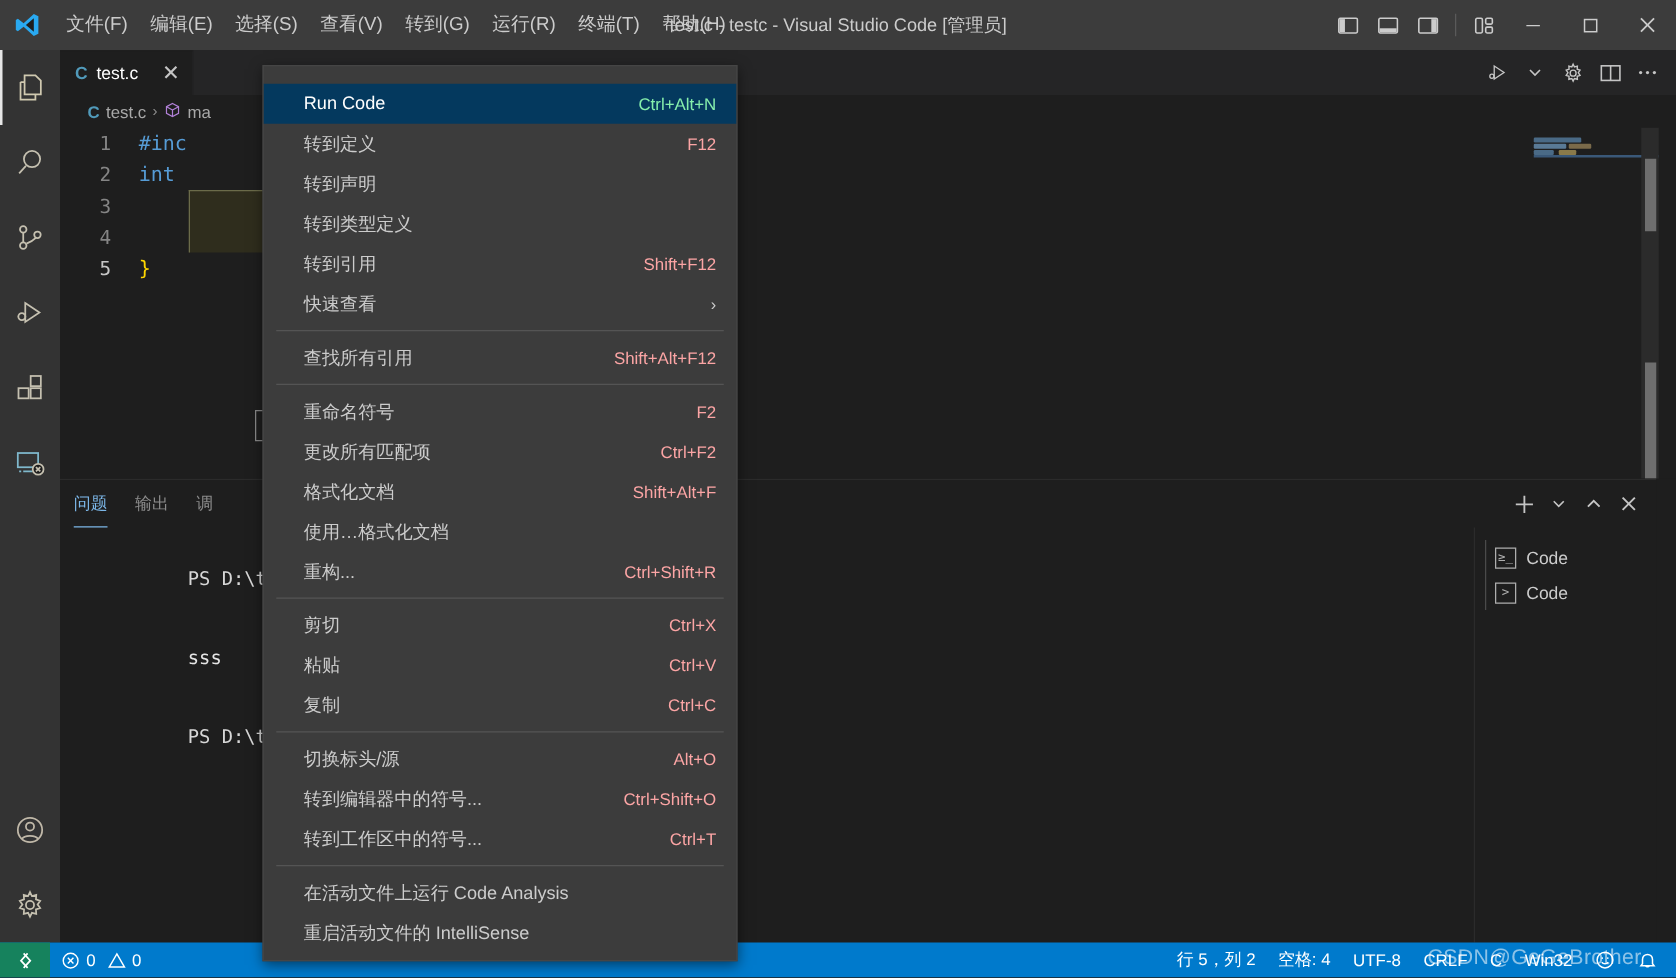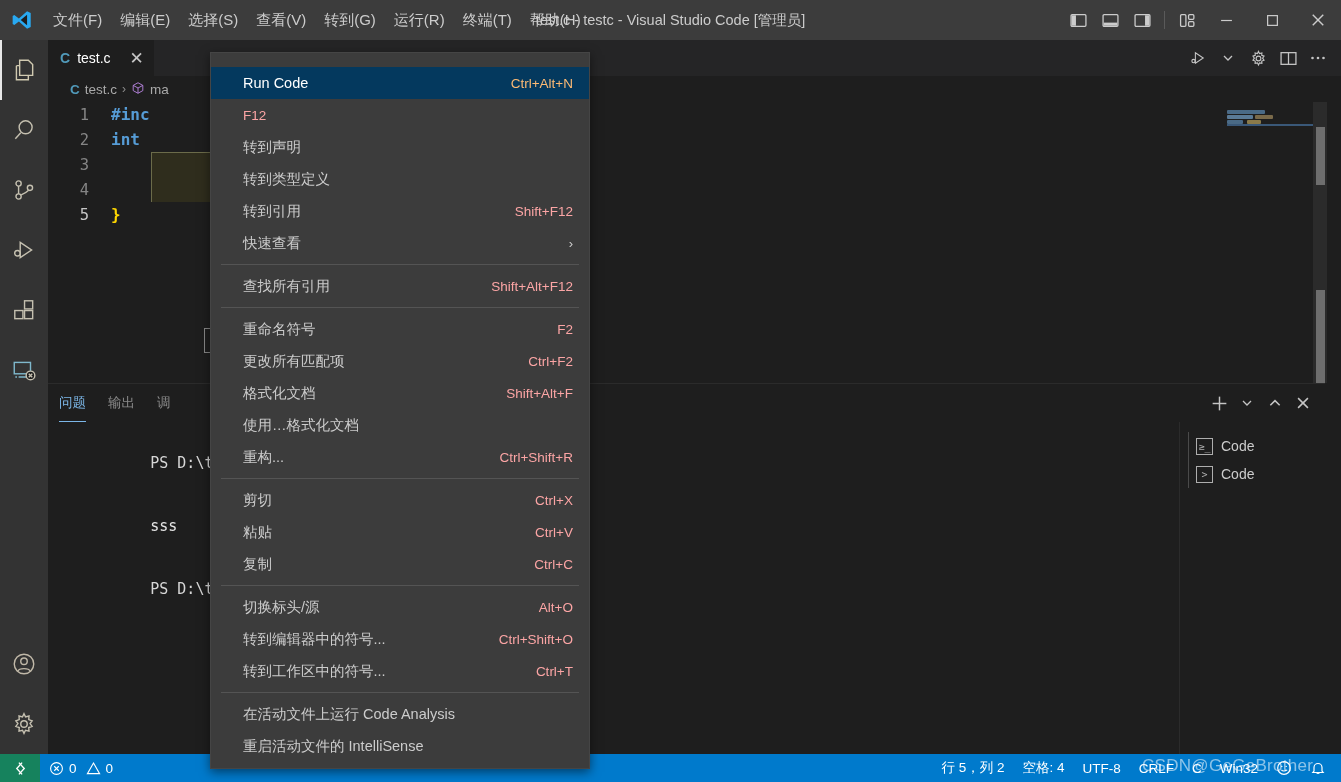--- a/index.html
+++ b/index.html
@@ -74,21 +74,21 @@
 
   #code-region { position: relative; height: 281px; background: #1e1e1e; overflow: hidden; }
   .cline { height: 25px; display: flex; align-items: center; position: relative; }
   .lnum {
     width: 63px; text-align: right; padding-right: 22px;
     color: #858585; font-family: "DejaVu Sans Mono", "Liberation Mono", monospace; font-size: 15.5px;
   }
   .lnum.cur { color: #c6c6c6; }
   .ctext {
     font-family: "DejaVu Sans Mono", "Liberation Mono", monospace; font-size: 16px;
-    white-space: pre; color: #d4d4d4; font-weight: bold;
+    white-space: pre; color: #d4d4d4;
   }
   .kw { color: #569cd6; }
   .pp { color: #569cd6; }
   .br { color: #ffd700; }
   #sel-highlight {
     position: absolute; left: 103px; top: 50px; width: 107px; height: 50px;
     background: #2f2d1d; border: 1px solid #6b6b4a; border-bottom: none;
   }
   #bracket-box {
     position: absolute; left: 156px; top: 226px; width: 20px; height: 25px;
@@ -168,21 +168,21 @@
     box-shadow: 0 3px 10px rgba(0,0,0,0.5);
     padding: 14px 0 6px 0; z-index: 50;
   }
   .cmi {
     height: 32px; display: flex; align-items: center;
     padding: 0 16px 0 32px; color: #cccccc; font-size: 14.5px; position: relative;
   }
   .cmi.sel { background: #04395e; color: #ffffff; }
   .cmi .lbl { flex: 1; white-space: nowrap; }
   .cmi .kb { color: #fca5a5; font-size: 13.5px; white-space: nowrap; }
-  .cmi.sel .kb { color: #fdba74; margin-left: 25px; }
+  .cmi.sel .kb { color: #86efac; margin-left: 25px; }
   .cmi .sub { color: #cccccc; font-size: 13px; }
   .csep { height: 1px; background: #545454; margin: 5px 10px; }
 
   
   #watermark {
     position: absolute; left: 1142px; top: 756px;
     color: rgba(255,255,255,0.55); font-size: 17px; letter-spacing: 0.3px;
     pointer-events: none; z-index: 60; white-space: nowrap;
   }
 </style>
@@ -507,20 +507,21 @@
       </div>
     </div>
   </div>
 
   <div id="ctxmenu">
     <div class="cmi sel">
       <span class="lbl">Run Code</span>
       <span class="kb">Ctrl+Alt+N</span>
     </div>
     <div class="cmi">
+      <span class="lbl">转到定义</span>
       <span class="kb">F12</span>
     </div>
     <div class="cmi">
       <span class="lbl">转到声明</span>
       <span class="kb"></span>
     </div>
     <div class="cmi">
       <span class="lbl">转到类型定义</span>
       <span class="kb"></span>
     </div>

